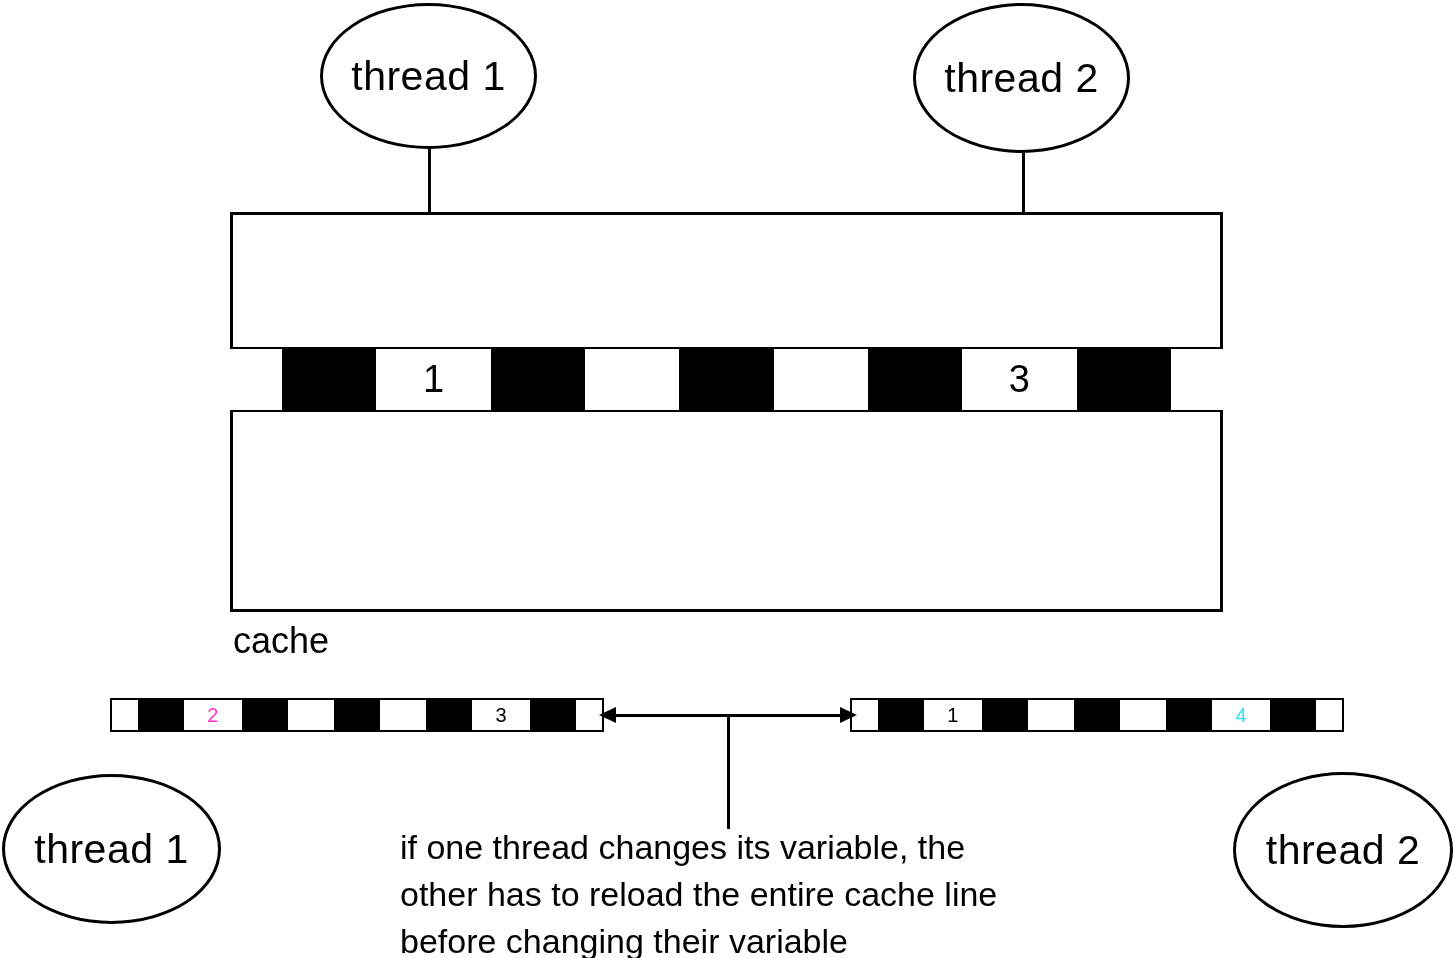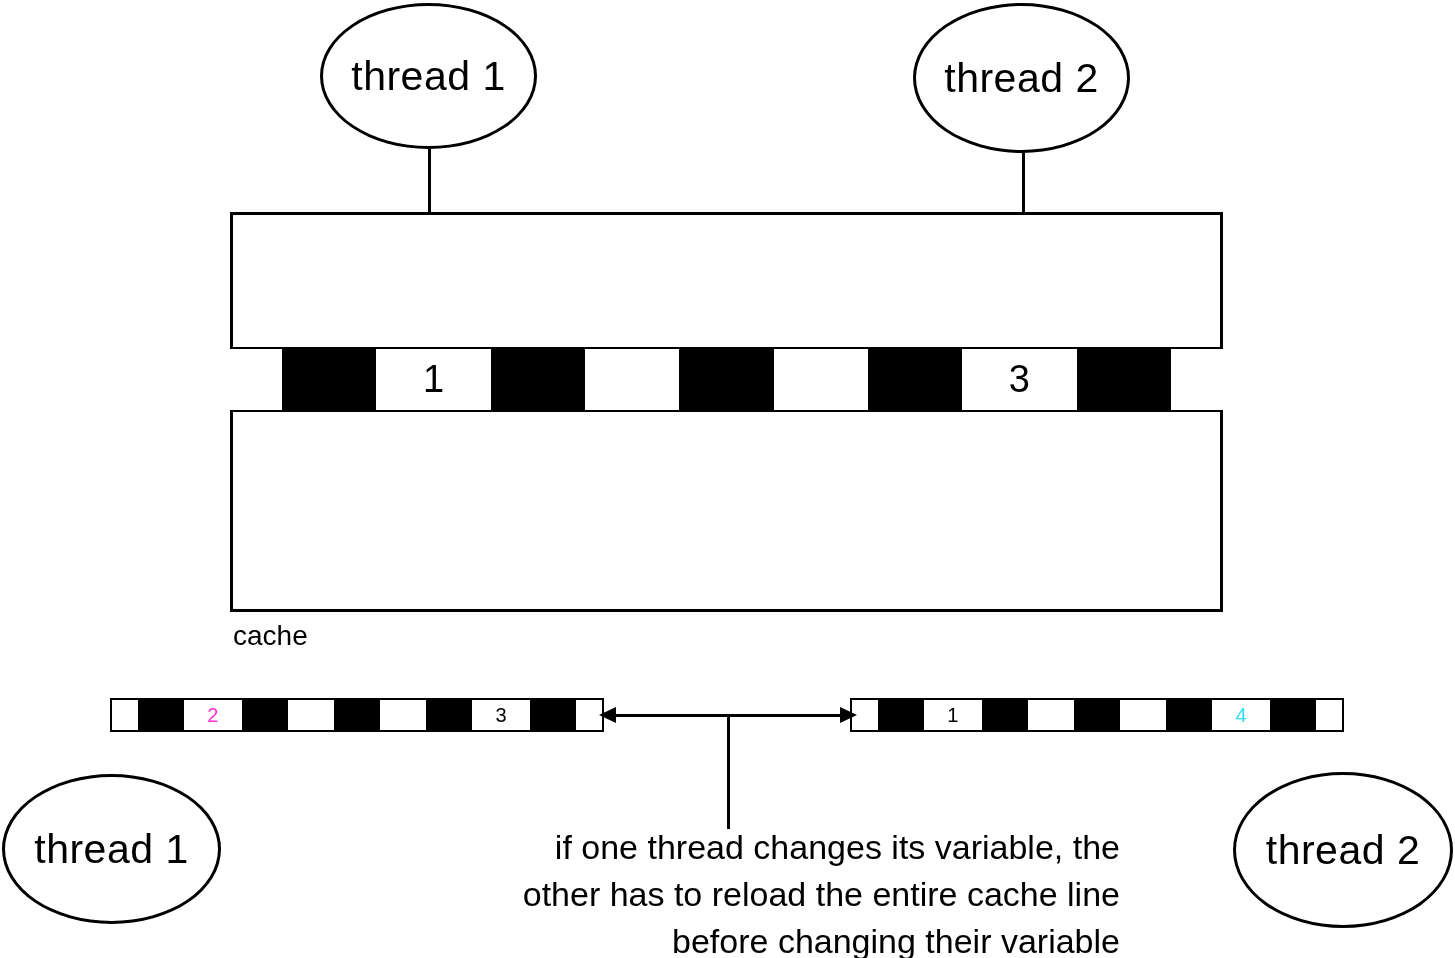--- a/index.html
+++ b/index.html
@@ -3,21 +3,20 @@
 <meta charset="utf-8">
 <style>
   html, body { margin: 0; padding: 0; background: #ffffff; }
   body { font-family: "Liberation Sans", sans-serif; color: #000; }
   #canvas {
     position: relative;
     width: 1455px;
     height: 958px;
     background: #ffffff;
     overflow: hidden;
-    text-align: right;
   }
   .ellipse {
     position: absolute;
     border: 3.5px solid #000;
     border-radius: 50%;
     background: #fff;
     display: flex;
     align-items: center;
     justify-content: center;
     font-size: 41px;
@@ -81,21 +80,21 @@
     box-sizing: border-box;
   }
   .strip .cell.black { background: #000; }
   .strip .cell.white { background: #fff; }
   #cache-line-strip .cell:first-child,
   #cache-line-strip .cell:last-child { flex: 0 0 52px; }
   #thread1-strip .cell:first-child, #thread1-strip .cell:last-child,
   #thread2-strip .cell:first-child, #thread2-strip .cell:last-child { flex: 0 0 26px; }
   .diagram-label { position: absolute; white-space: nowrap; }
   #cache-line-label { left: 282px; top: 424px; font-size: 34px; }
-  #cache-label { left: 233px; top: 620px; font-size: 28px; }
+  #cache-label { left: 233px; top: 620px; font-size: 36px; }
   #note-text {
     position: absolute;
     left: 400px; top: 824px;
     width: 720px;
     font-size: 34px;
     line-height: 47px;
     white-space: pre-line;
   }
 </style>
 </head>

